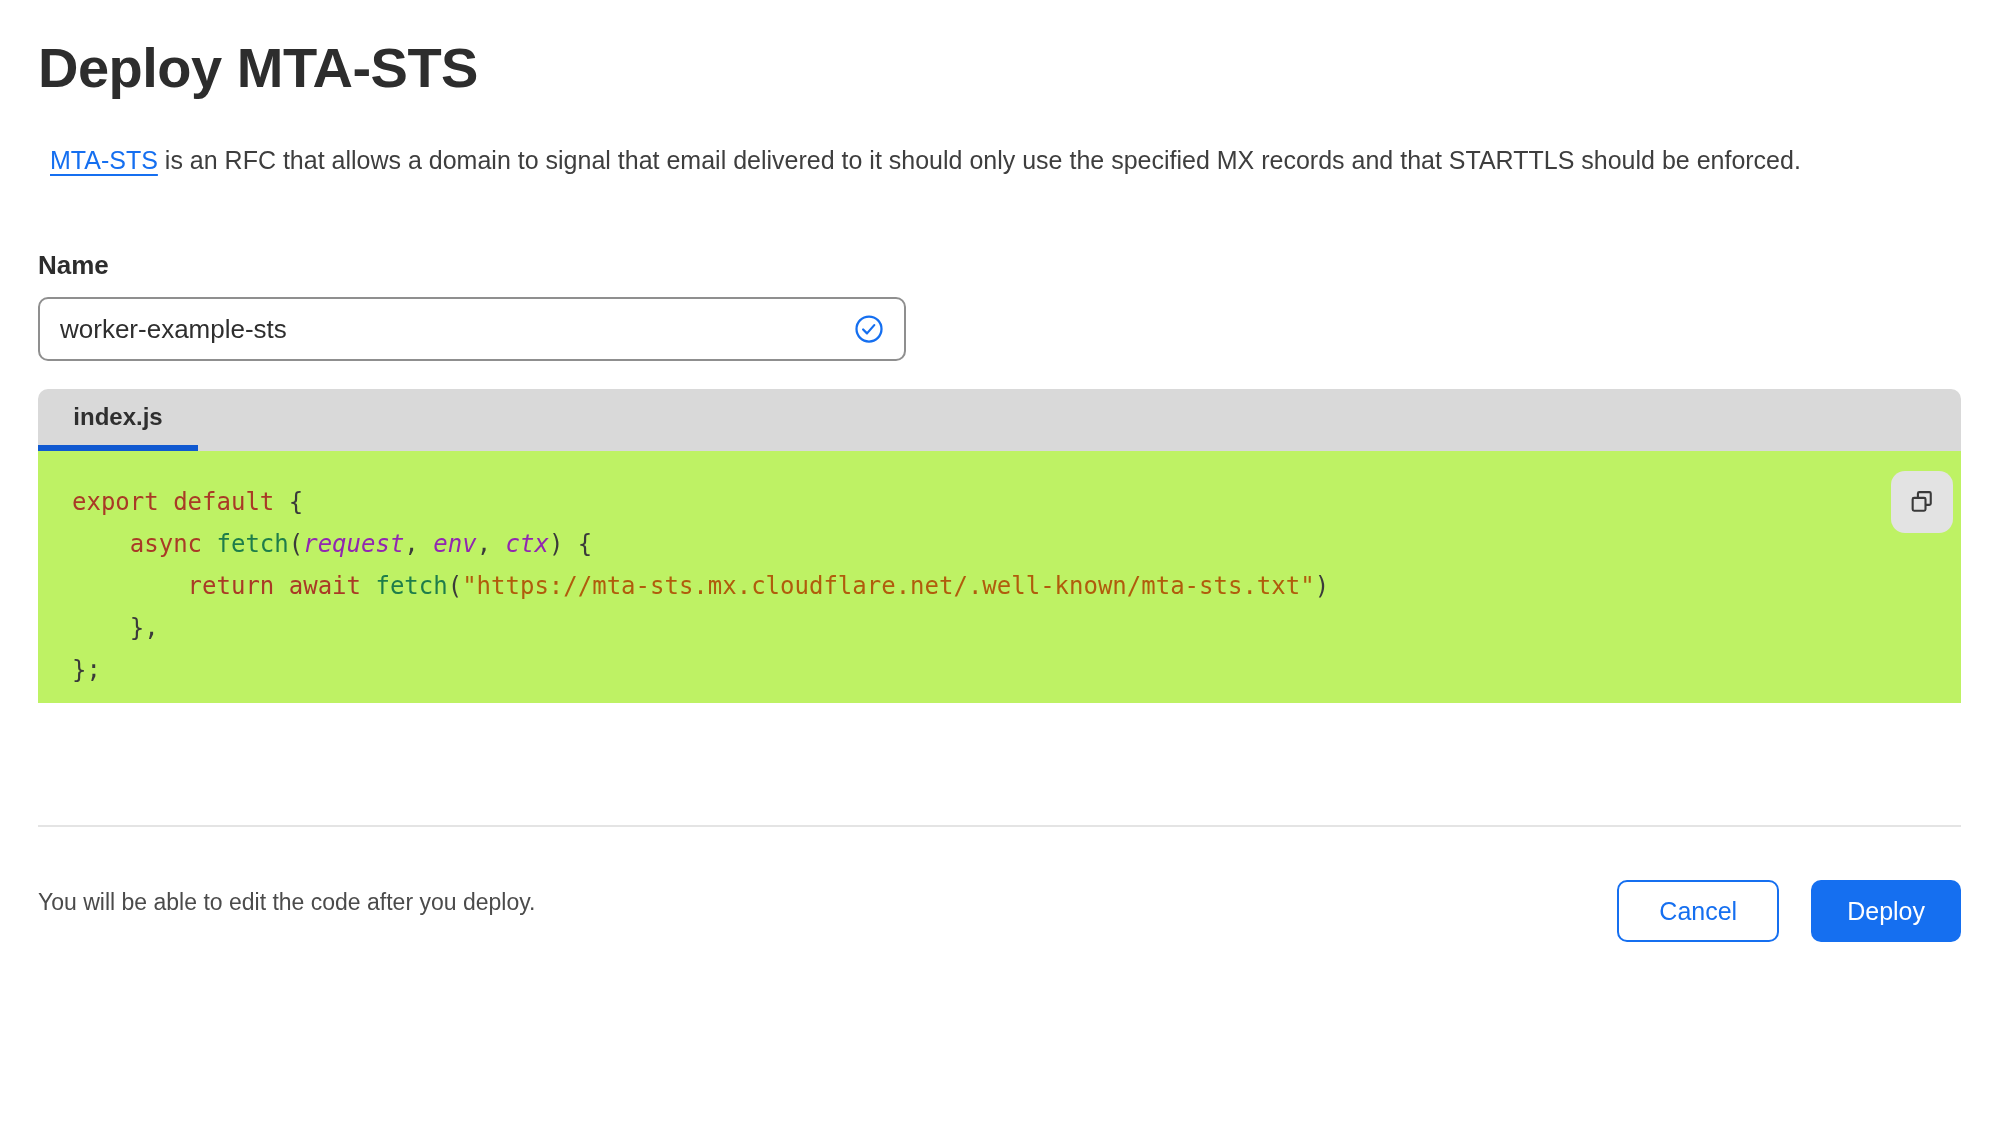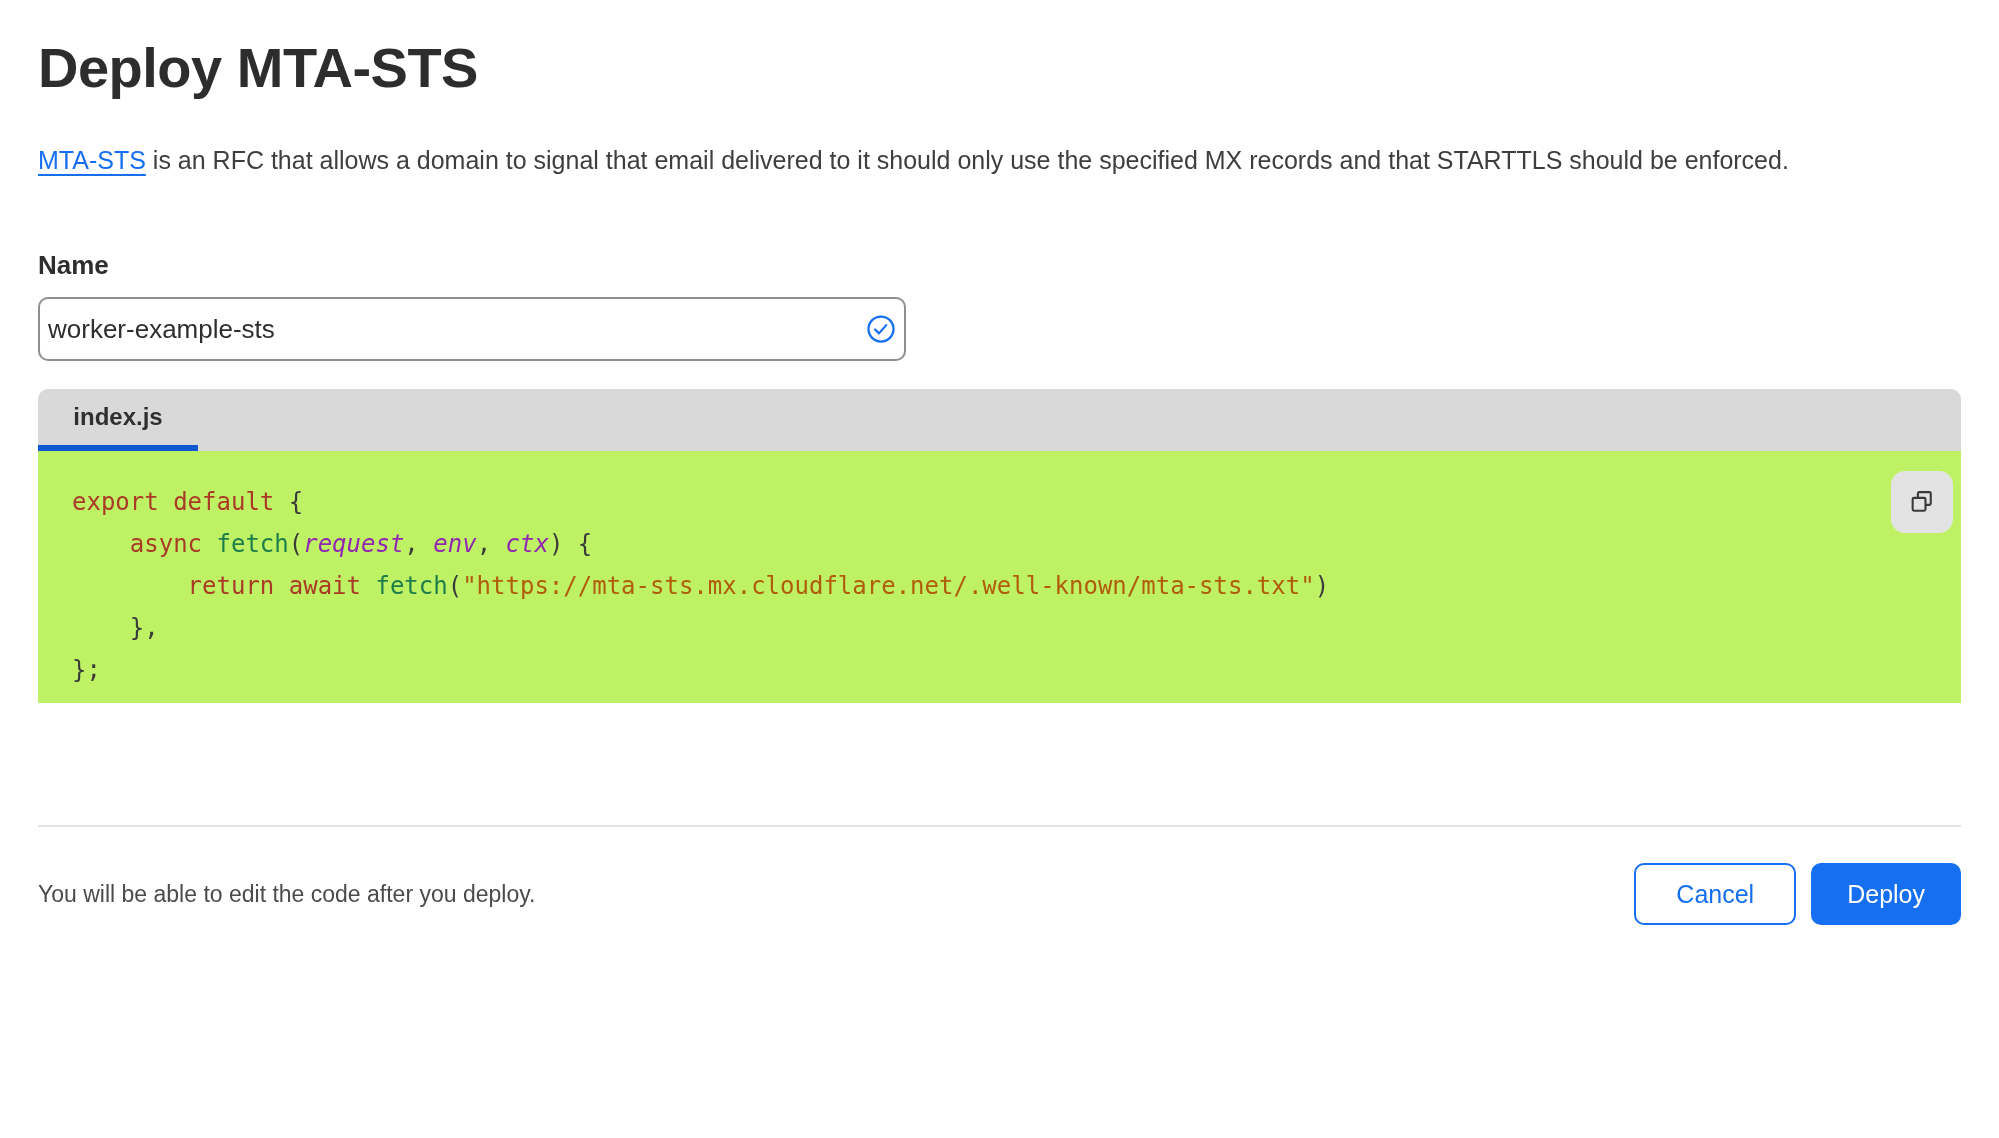--- a/index.html
+++ b/index.html
@@ -19,29 +19,29 @@
   .container{padding:0 38px;}
 
   .page-title{
     margin:34px 0 0 0;font-size:56px;line-height:1.2;font-weight:700;
     color:#2d2d2d;letter-spacing:-0.5px;
   }
   .intro{
     margin:36px 0 0 0;width:1895px;font-size:25px;line-height:47px;color:#3e3e3e;
   }
   .intro a{
-    color:var(--accent);text-decoration:underline;text-underline-offset:5px;cursor:pointer;
+    color:var(--accent);text-decoration:underline;text-underline-offset:5px;cursor:pointer;margin-left:12px;
   }
 
   .field-label{
     margin-top:66px;font-size:26px;font-weight:700;color:#2d2d2d;
   }
   .input-box{
     margin-top:16px;width:868px;height:64px;border:2px solid #8f8f8f;border-radius:10px;
-    display:flex;align-items:center;padding:0 8px;background:#fff;
+    display:flex;align-items:center;padding:0 20px;background:#fff;
   }
   .input-box input{
     flex:1;border:none;outline:none;font-family:"Liberation Sans",sans-serif;
     font-size:26px;color:#2e2e2e;background:transparent;padding:0;
   }
   .valid-icon{width:30px;height:30px;color:var(--accent);flex:0 0 auto;display:flex;}
 
   .section-label{
     margin-top:76px;font-size:26px;font-weight:700;color:#2d2d2d;
   }
@@ -76,21 +76,21 @@
   }
 
   .divider{
     margin:122px 0 0 0;border:none;border-top:2px solid #e4e4e4;
   }
 
   .footer-row{
     margin-top:36px;display:flex;align-items:center;justify-content:space-between;
   }
   .footer-note{font-size:23px;color:#4b4b4b;}
-  .footer-actions{display:flex;align-items:center;gap:15px;}
+  .footer-actions{display:flex;align-items:center;gap:32px;margin-top:17px;}
   .btn{
     height:62px;border-radius:10px;font-family:"Liberation Sans",sans-serif;
     font-size:25px;cursor:pointer;display:flex;align-items:center;justify-content:center;
   }
   .btn-cancel{
     padding:0 40px;background:#ffffff;border:2px solid var(--accent);color:var(--accent);
   }
   .btn-deploy{
     padding:0 36px;background:var(--accent);border:none;color:#ffffff;
   }

